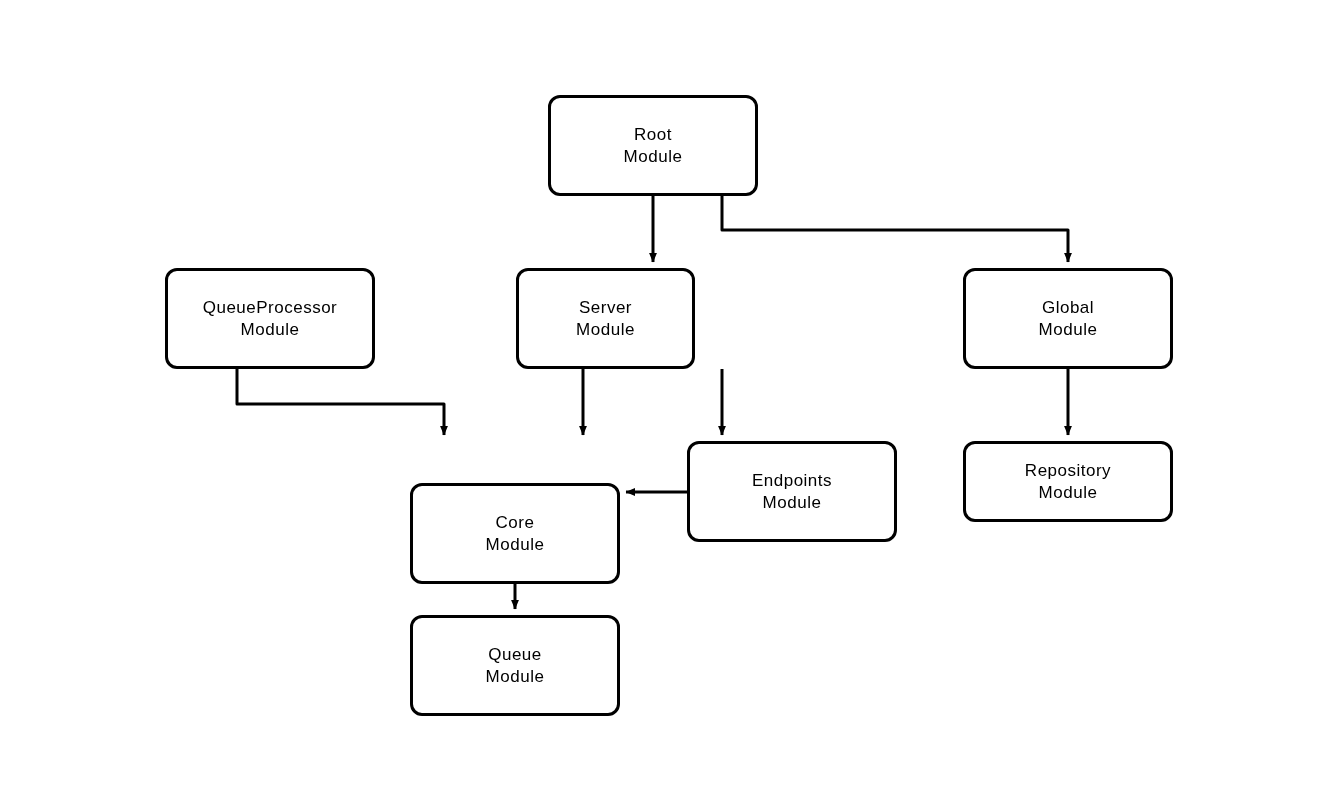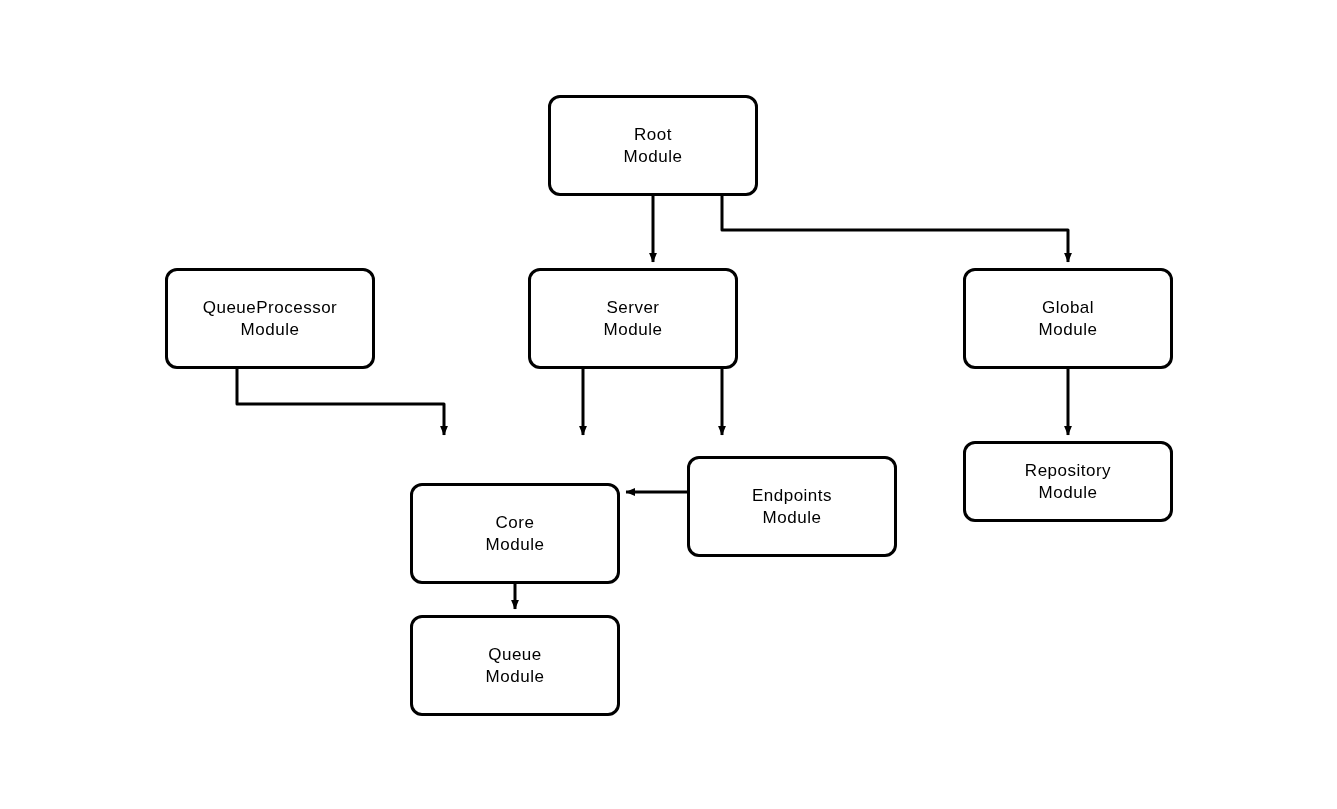--- a/index.html
+++ b/index.html
@@ -73,33 +73,33 @@
 
   <div id="node-layer">
       <div class="node" style="left: 548px; top: 95px; width: 210px; height: 101px;">
         <span class="node-line">Root</span>
         <span class="node-line">Module</span>
       </div>
       <div class="node" style="left: 133px; top: 268px; width: 210px; height: 101px; margin-left: 32px;">
         <span class="node-line">QueueProcessor</span>
         <span class="node-line">Module</span>
       </div>
-      <div class="node" style="left: 528px; top: 268px; width: 210px; height: 101px; align-items: center;">
+      <div class="node" style="left: 516px; top: 268px; width: 179px; height: 101px; align-items: center;">
         <span class="node-line">Server</span>
         <span class="node-line">Module</span>
       </div>
       <div class="node" style="left: 963px; top: 268px; width: 210px; height: 101px;">
         <span class="node-line">Global</span>
         <span class="node-line">Module</span>
       </div>
       <div class="node" style="left: 410px; top: 441px; width: 210px; height: 101px; margin-top: 42px;">
         <span class="node-line">Core</span>
         <span class="node-line">Module</span>
       </div>
-      <div class="node" style="left: 687px; top: 441px; width: 210px; height: 101px; margin-top: 15px;">
+      <div class="node" style="left: 687px; top: 441px; width: 210px; height: 101px;">
         <span class="node-line">Endpoints</span>
         <span class="node-line">Module</span>
       </div>
       <div class="node" style="left: 963px; top: 441px; width: 210px; height: 81px;">
         <span class="node-line">Repository</span>
         <span class="node-line">Module</span>
       </div>
       <div class="node" style="left: 410px; top: 615px; width: 210px; height: 101px;">
         <span class="node-line">Queue</span>
         <span class="node-line">Module</span>

